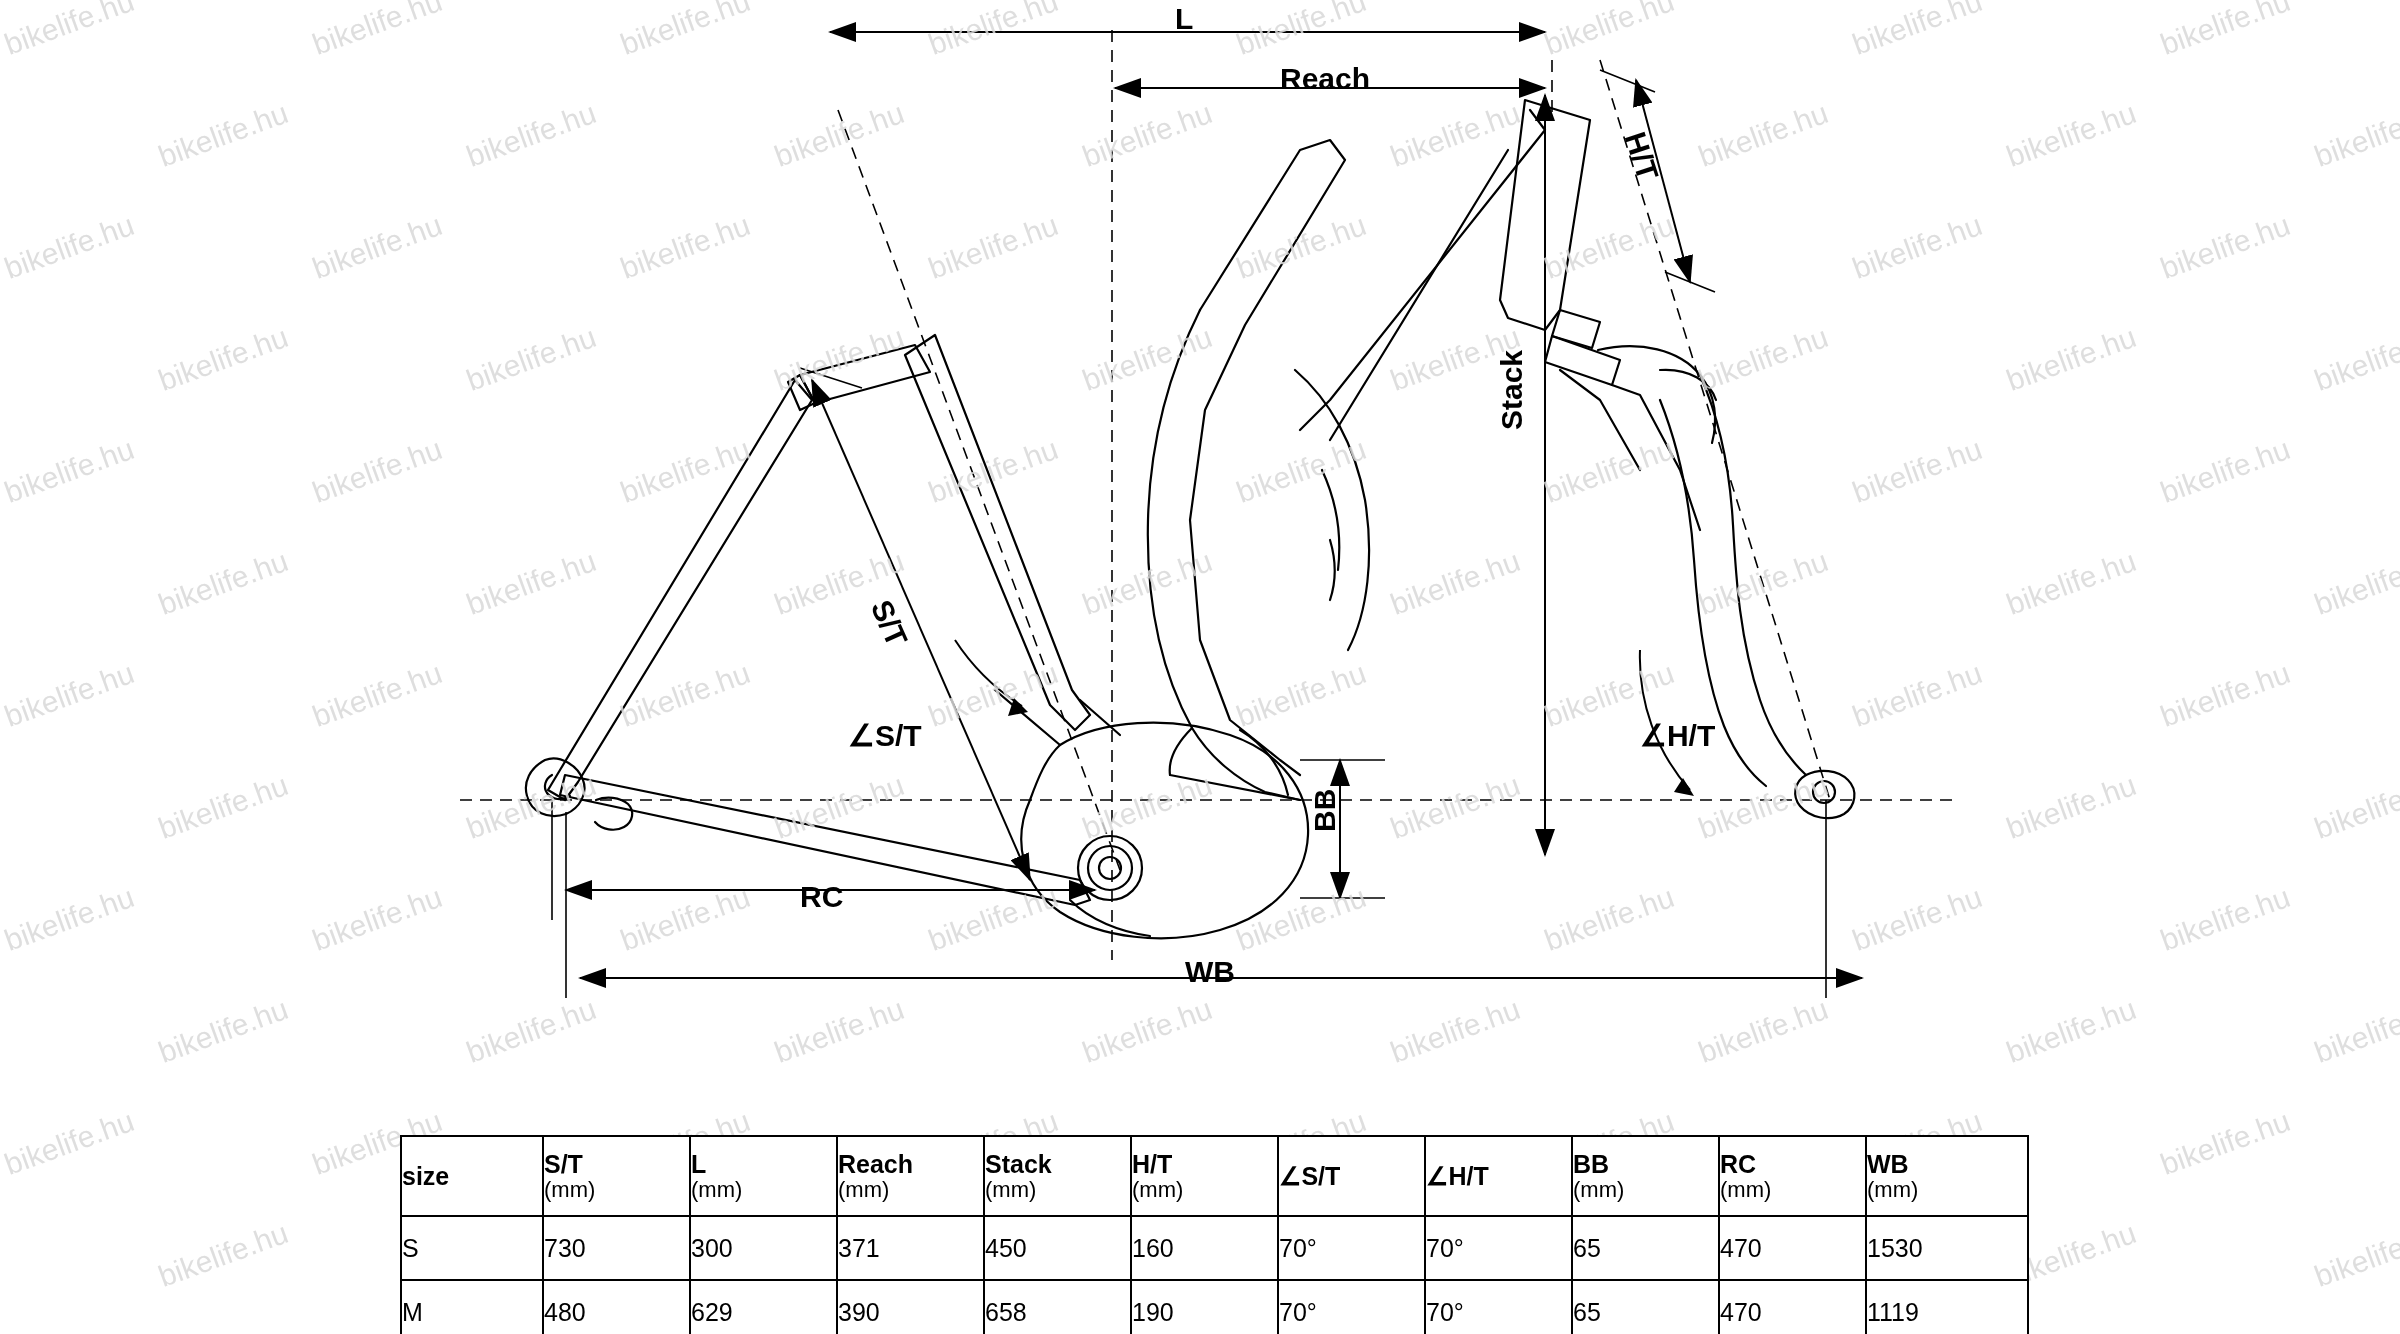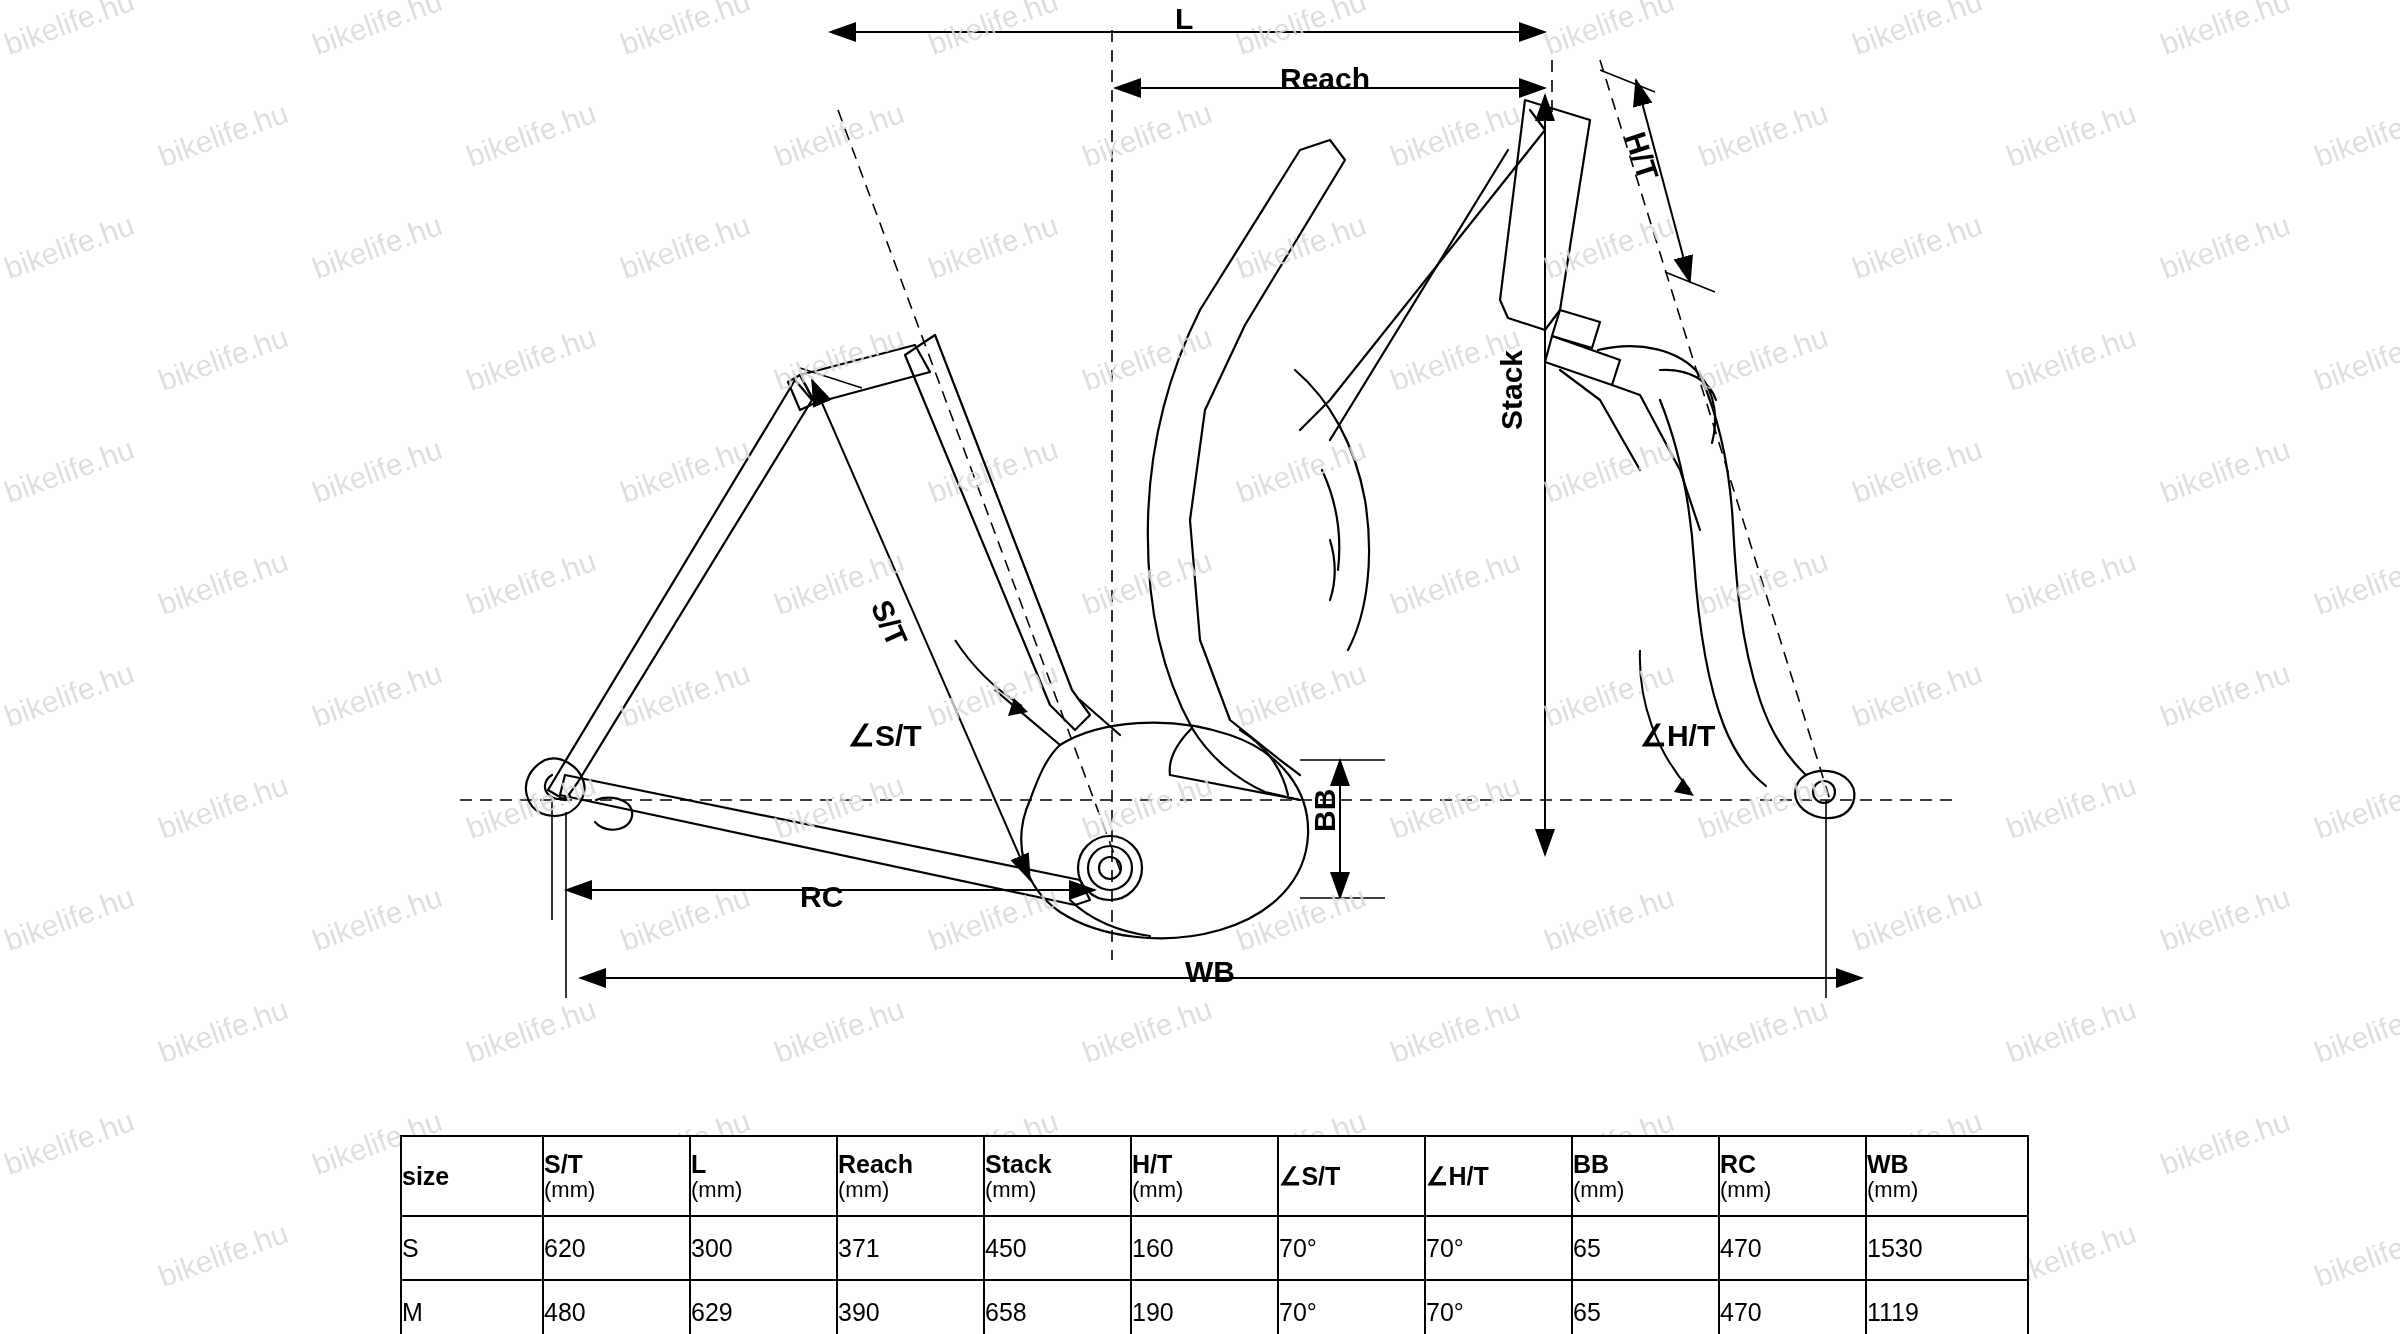--- a/index.html
+++ b/index.html
@@ -363,21 +363,21 @@
         </th>
         <th class="col-wide">
           <span>WB</span>
           <span class="unit">(mm)</span>
         </th>
       </tr>
     </thead>
     <tbody>
       <tr>
         <td class="size-cell">S</td>
-        <td>620</td>
+        <td>730</td>
         <td>300</td>
         <td>371</td>
         <td>450</td>
         <td>160</td>
         <td>70°</td>
         <td>70°</td>
         <td>65</td>
         <td>470</td>
         <td>1530</td>
       </tr>

